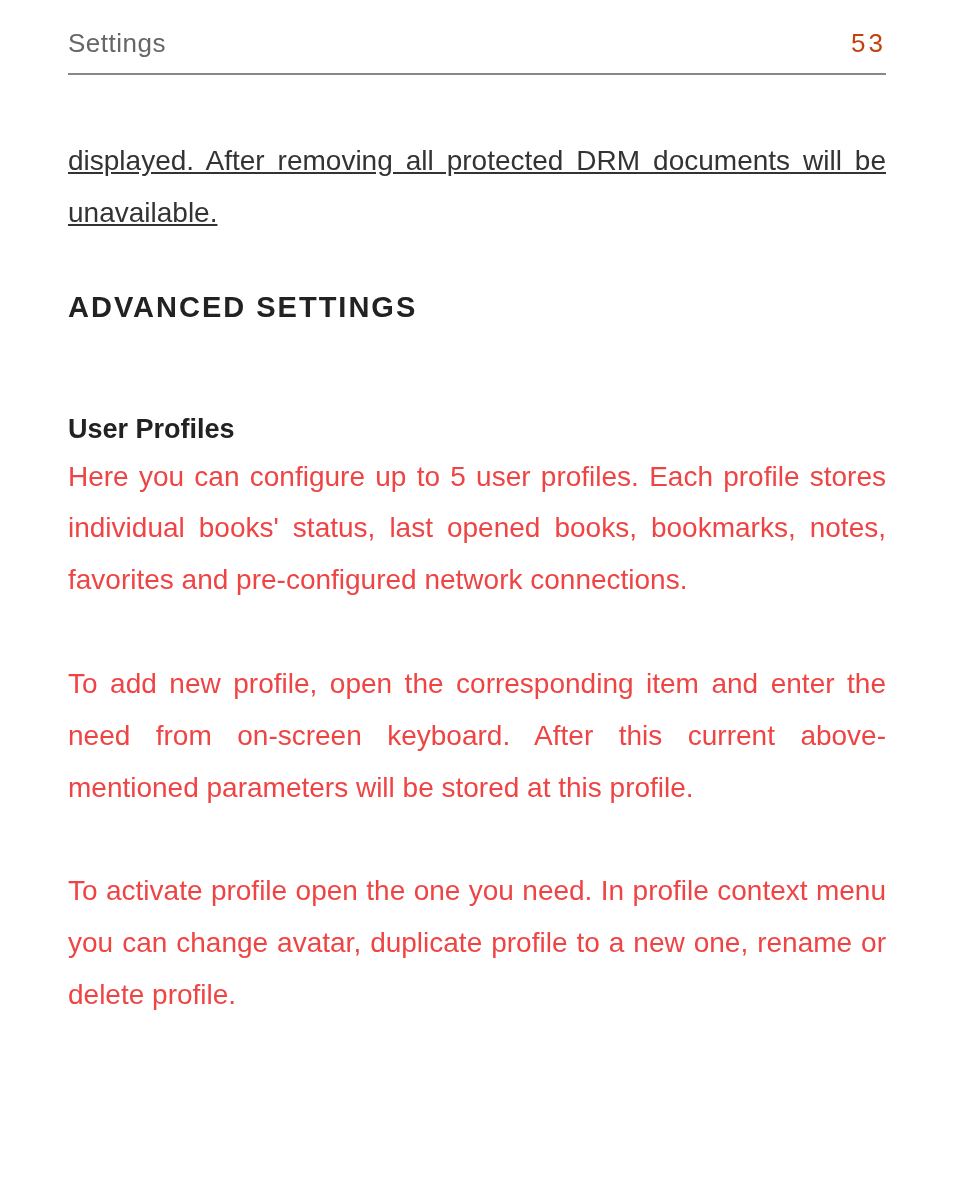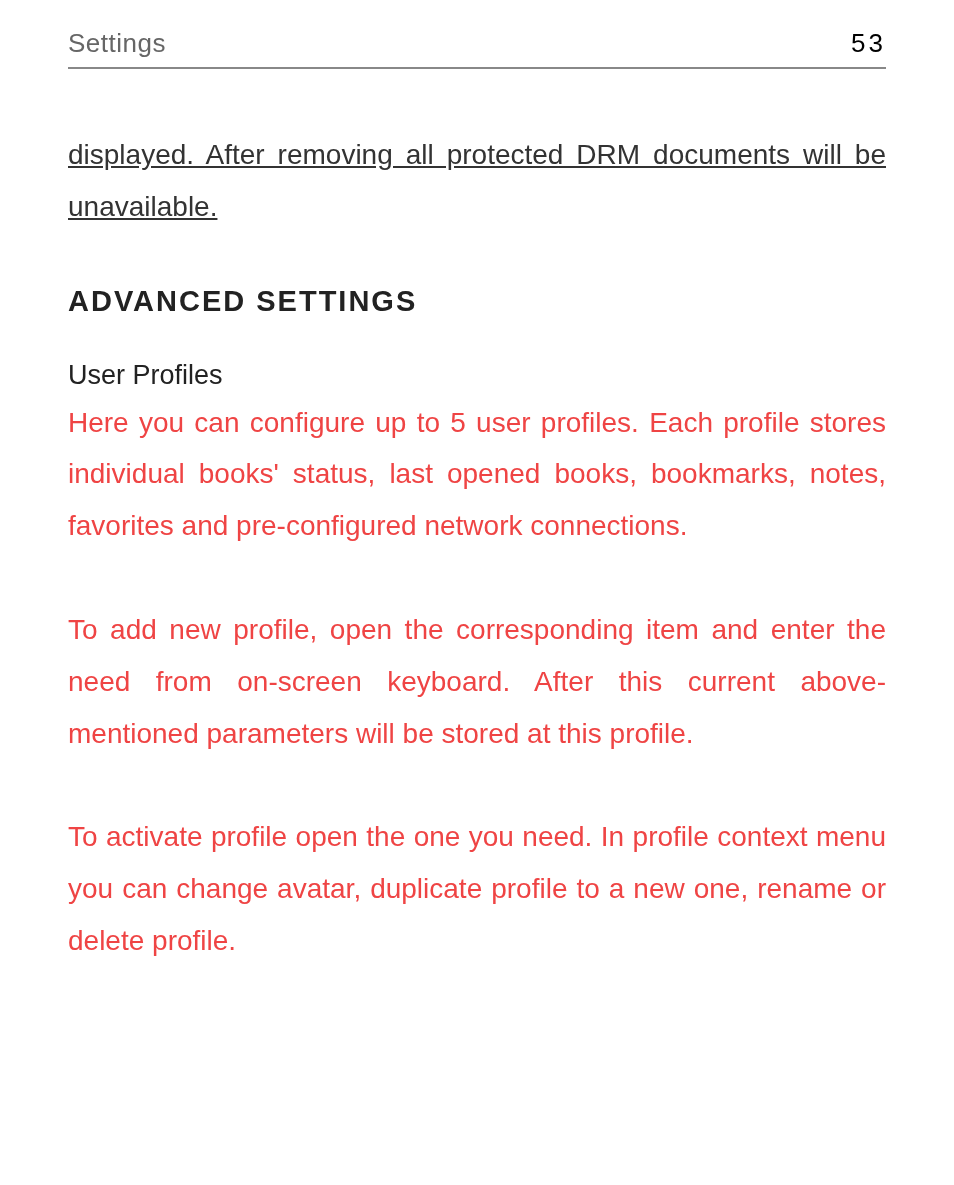--- a/index.html
+++ b/index.html
@@ -9,53 +9,53 @@
       background: #fff;
       font-family: "Segoe UI", "Helvetica Neue", Arial, sans-serif;
       color: #333;
       padding: 28px 68px 0 68px;
     }
     .page-header {
       display: flex;
       justify-content: space-between;
       align-items: center;
       border-bottom: 2px solid #888;
-      padding-bottom: 8px;
+      padding-bottom: 14px;
       margin-bottom: 60px;
     }
     .header-section {
       font-size: 26px;
       color: #666;
       letter-spacing: 0.5px;
     }
     .header-page {
       font-size: 26px;
-      color: #000000;
+      color: #c2410c;
       letter-spacing: 3px;
     }
     .body-para {
       font-size: 28px;
       line-height: 1.85;
       color: #333;
       text-align: justify;
       text-justify: inter-word;
       margin-bottom: 52px;
       text-decoration: underline;
     }
     .section-heading {
       font-size: 29px;
       font-weight: 700;
       letter-spacing: 2px;
       color: #222;
-      margin-bottom: 42px;
+      margin-bottom: 90px;
       text-transform: uppercase;
     }
     .subsection-heading {
       font-size: 27px;
-      font-weight: 400;
+      font-weight: 700;
       color: #222;
       margin-bottom: 6px;
     }
     .sub-para {
       font-size: 28px;
       line-height: 1.85;
       color: #ef4444;
       text-align: justify;
       text-justify: inter-word;
       margin-bottom: 52px;

